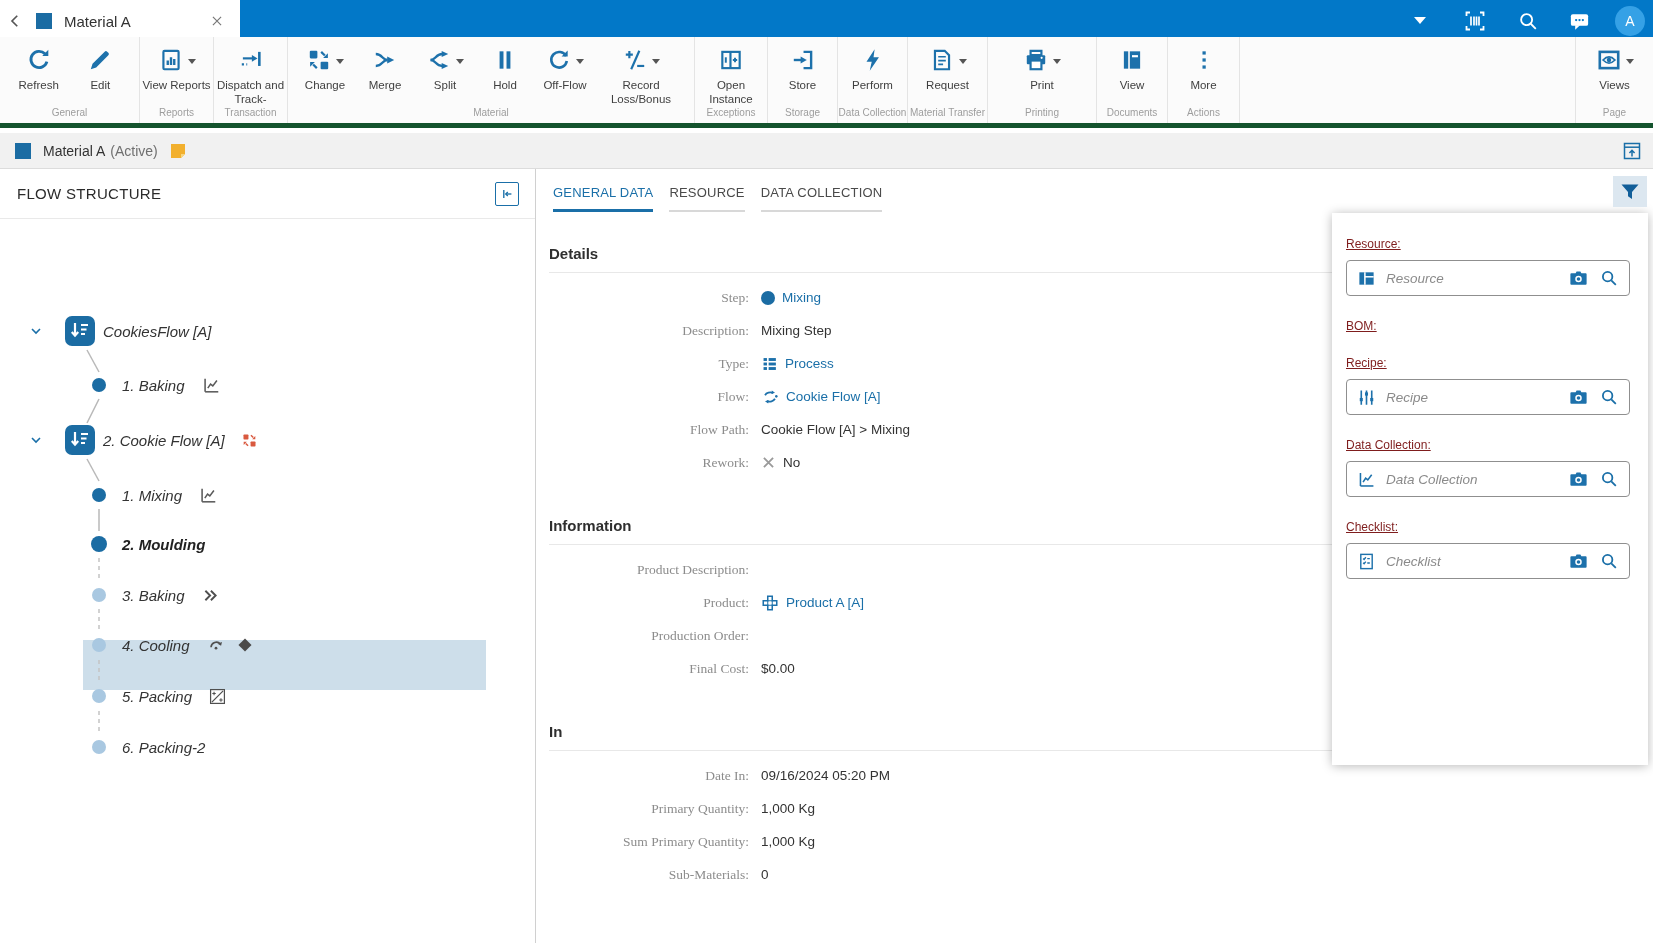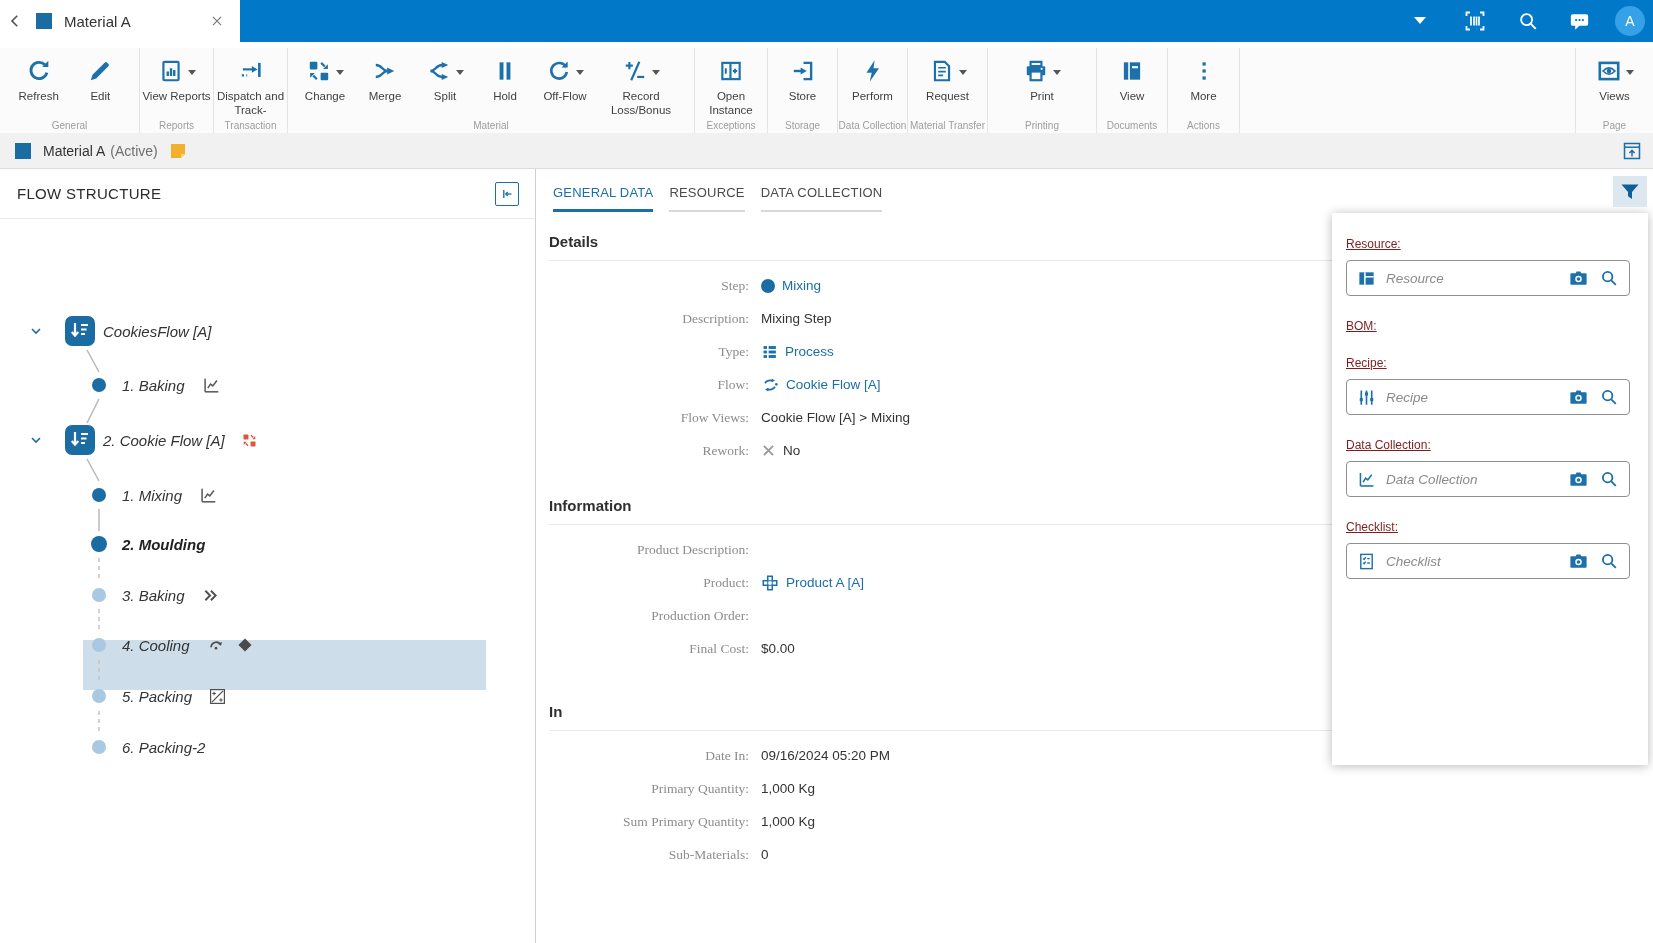--- a/index.html
+++ b/index.html
@@ -12,21 +12,21 @@
   .doc-tab { position:absolute; left:0; top:0; width:240px; height:42px; background:#fff; display:flex; align-items:center; }
   .back-btn { width:30px; display:flex; justify-content:center; cursor:pointer; }
   .tab-square { width:16px; height:16px; background:#1b6ca3; margin-left:6px; }
   .tab-title { margin-left:12px; font-size:15px; color:#333; flex:1; }
   .tab-close { margin-right:16px; cursor:pointer; display:flex; }
   .tb-ic { position:absolute; top:8px; width:26px; height:26px; display:flex; align-items:center; justify-content:center; cursor:pointer; }
   .tb-caret { position:absolute; top:17px; left:1414px; width:0; height:0; border-left:6px solid transparent; border-right:6px solid transparent; border-top:7px solid #fff; }
   .avatar { position:absolute; left:1615px; top:6px; width:30px; height:30px; border-radius:50%; background:#35a1e6; color:#fff; font-size:14px; display:flex; align-items:center; justify-content:center; }
 
   
-  .ribbon { position:absolute; left:0; top:48px; width:1653px; height:91px; background:#fbfbfb; border-bottom:3px solid #14532d; display:flex; }
+  .ribbon { position:absolute; left:0; top:37px; width:1653px; height:91px; background:#fbfbfb; border-bottom:5px solid #14532d; display:flex; }
   .rgroup { position:relative; border-right:1px solid #e4e4e4; display:flex; justify-content:space-evenly; align-items:flex-start; padding-top:8px; height:100%; flex:0 0 auto; }
   .rgroup.spacer { flex:1 1 auto; border-right:none; }
   .rgroup-label { position:absolute; bottom:5px; left:0; right:0; text-align:center; font-size:10px; color:#9d9d9d; white-space:nowrap; }
   .rbtn { display:flex; flex-direction:column; align-items:center; cursor:pointer; min-width:46px; }
   .rbtn .icwrap { height:30px; display:flex; align-items:center; gap:4px; }
   .rbtn .lbl { margin-top:4px; font-size:11.5px; color:#3f3f3f; text-align:center; line-height:1.2; max-width:78px; }
   .caret { width:0; height:0; border-left:4px solid transparent; border-right:4px solid transparent; border-top:5px solid #555; margin-top:2px; }
 
   
   .crumb { position:absolute; left:0; top:133px; width:1653px; height:36px; background:#f1f1f1; border-bottom:1px solid #dcdcdc; display:flex; align-items:center; }
@@ -60,22 +60,22 @@
   .main { position:absolute; left:537px; top:169px; width:1116px; height:774px; background:#fff; }
   .tabs { display:flex; gap:14px; padding:14px 4px 0 15px; }
   .tab { cursor:pointer; padding:0 1px; }
   .tab .tlab { font-size:13px; letter-spacing:.2px; color:#4a4a4a; }
   .tab .tline { height:2px; background:#d8d8d8; margin-top:9px; }
   .tab.active .tlab { color:#1a6fa8; }
   .tab.active .tline { height:3px; background:#1a6fa8; margin-top:8px; }
   .content { padding-left:12px; }
   .sec-title { font-size:15px; font-weight:bold; color:#2f2f2f; }
   .sec-hr { height:1px; background:#e8e8e8; margin:10px 20px 8px 0; }
-  .sec1 { margin-top:21px; }
-  .sec2 { margin-top:30px; }
+  .sec1 { margin-top:33px; }
+  .sec2 { margin-top:38px; }
   .sec3 { margin-top:38px; }
   .frow { display:flex; align-items:center; height:33px; }
   .flabel { width:200px; text-align:right; color:#8c8c8c; font-size:13.5px; flex:0 0 auto;font-family:Liberation Serif, serif; }
   .fvalue { margin-left:12px; font-size:13.5px; color:#333; display:flex; align-items:center; gap:7px; }
   .fvalue.link { color:#1a6fa8; }
   .stepdot { width:14px; height:14px; border-radius:50%; background:#1b6ca3; }
 
   
   .filter-btn { position:absolute; left:1613px; top:176px; width:34px; height:31px; background:#dce7f0; display:flex; align-items:center; justify-content:center; cursor:pointer; z-index:30; }
   .fpanel { position:absolute; left:1332px; top:213px; width:316px; height:552px; background:#fff; box-shadow:0 1px 10px rgba(0,0,0,.28); z-index:20; padding:24px 18px 0 14px; }
@@ -587,21 +587,21 @@
                 <path d="M4.5 8a6.5 5 0 0 1 9-2.5"></path>
                 <path d="M15.5 12a6.5 5 0 0 1-9 2.5"></path>
                 <path d="M12 2.8l3.6 2.4-3.9 1.6z" fill="#1d71ab" stroke="none"></path>
                 <path d="M8 17.2l-3.6-2.4 3.9-1.6z" fill="#1d71ab" stroke="none"></path>
                 <circle cx="17" cy="9.3" r="1.4" fill="#1d71ab" stroke="none"></circle>
               </svg>
               <span>Cookie Flow [A]</span>
             </span>
         </div>
         <div class="frow">
-          <span class="flabel">Flow Views:</span>
+          <span class="flabel">Flow Path:</span>
           <span class="fvalue">Cookie Flow [A] &gt; Mixing</span>
         </div>
         <div class="frow">
           <span class="flabel">Rework:</span>
           <span class="fvalue">
               <svg width="15" height="15" viewBox="0 0 18 18" fill="none" stroke="#9a9a9a" stroke-width="2.2">
                 <path d="M3.5 3.5l11 11M14.5 3.5l-11 11"></path>
               </svg>
               <span>No</span>
             </span>

